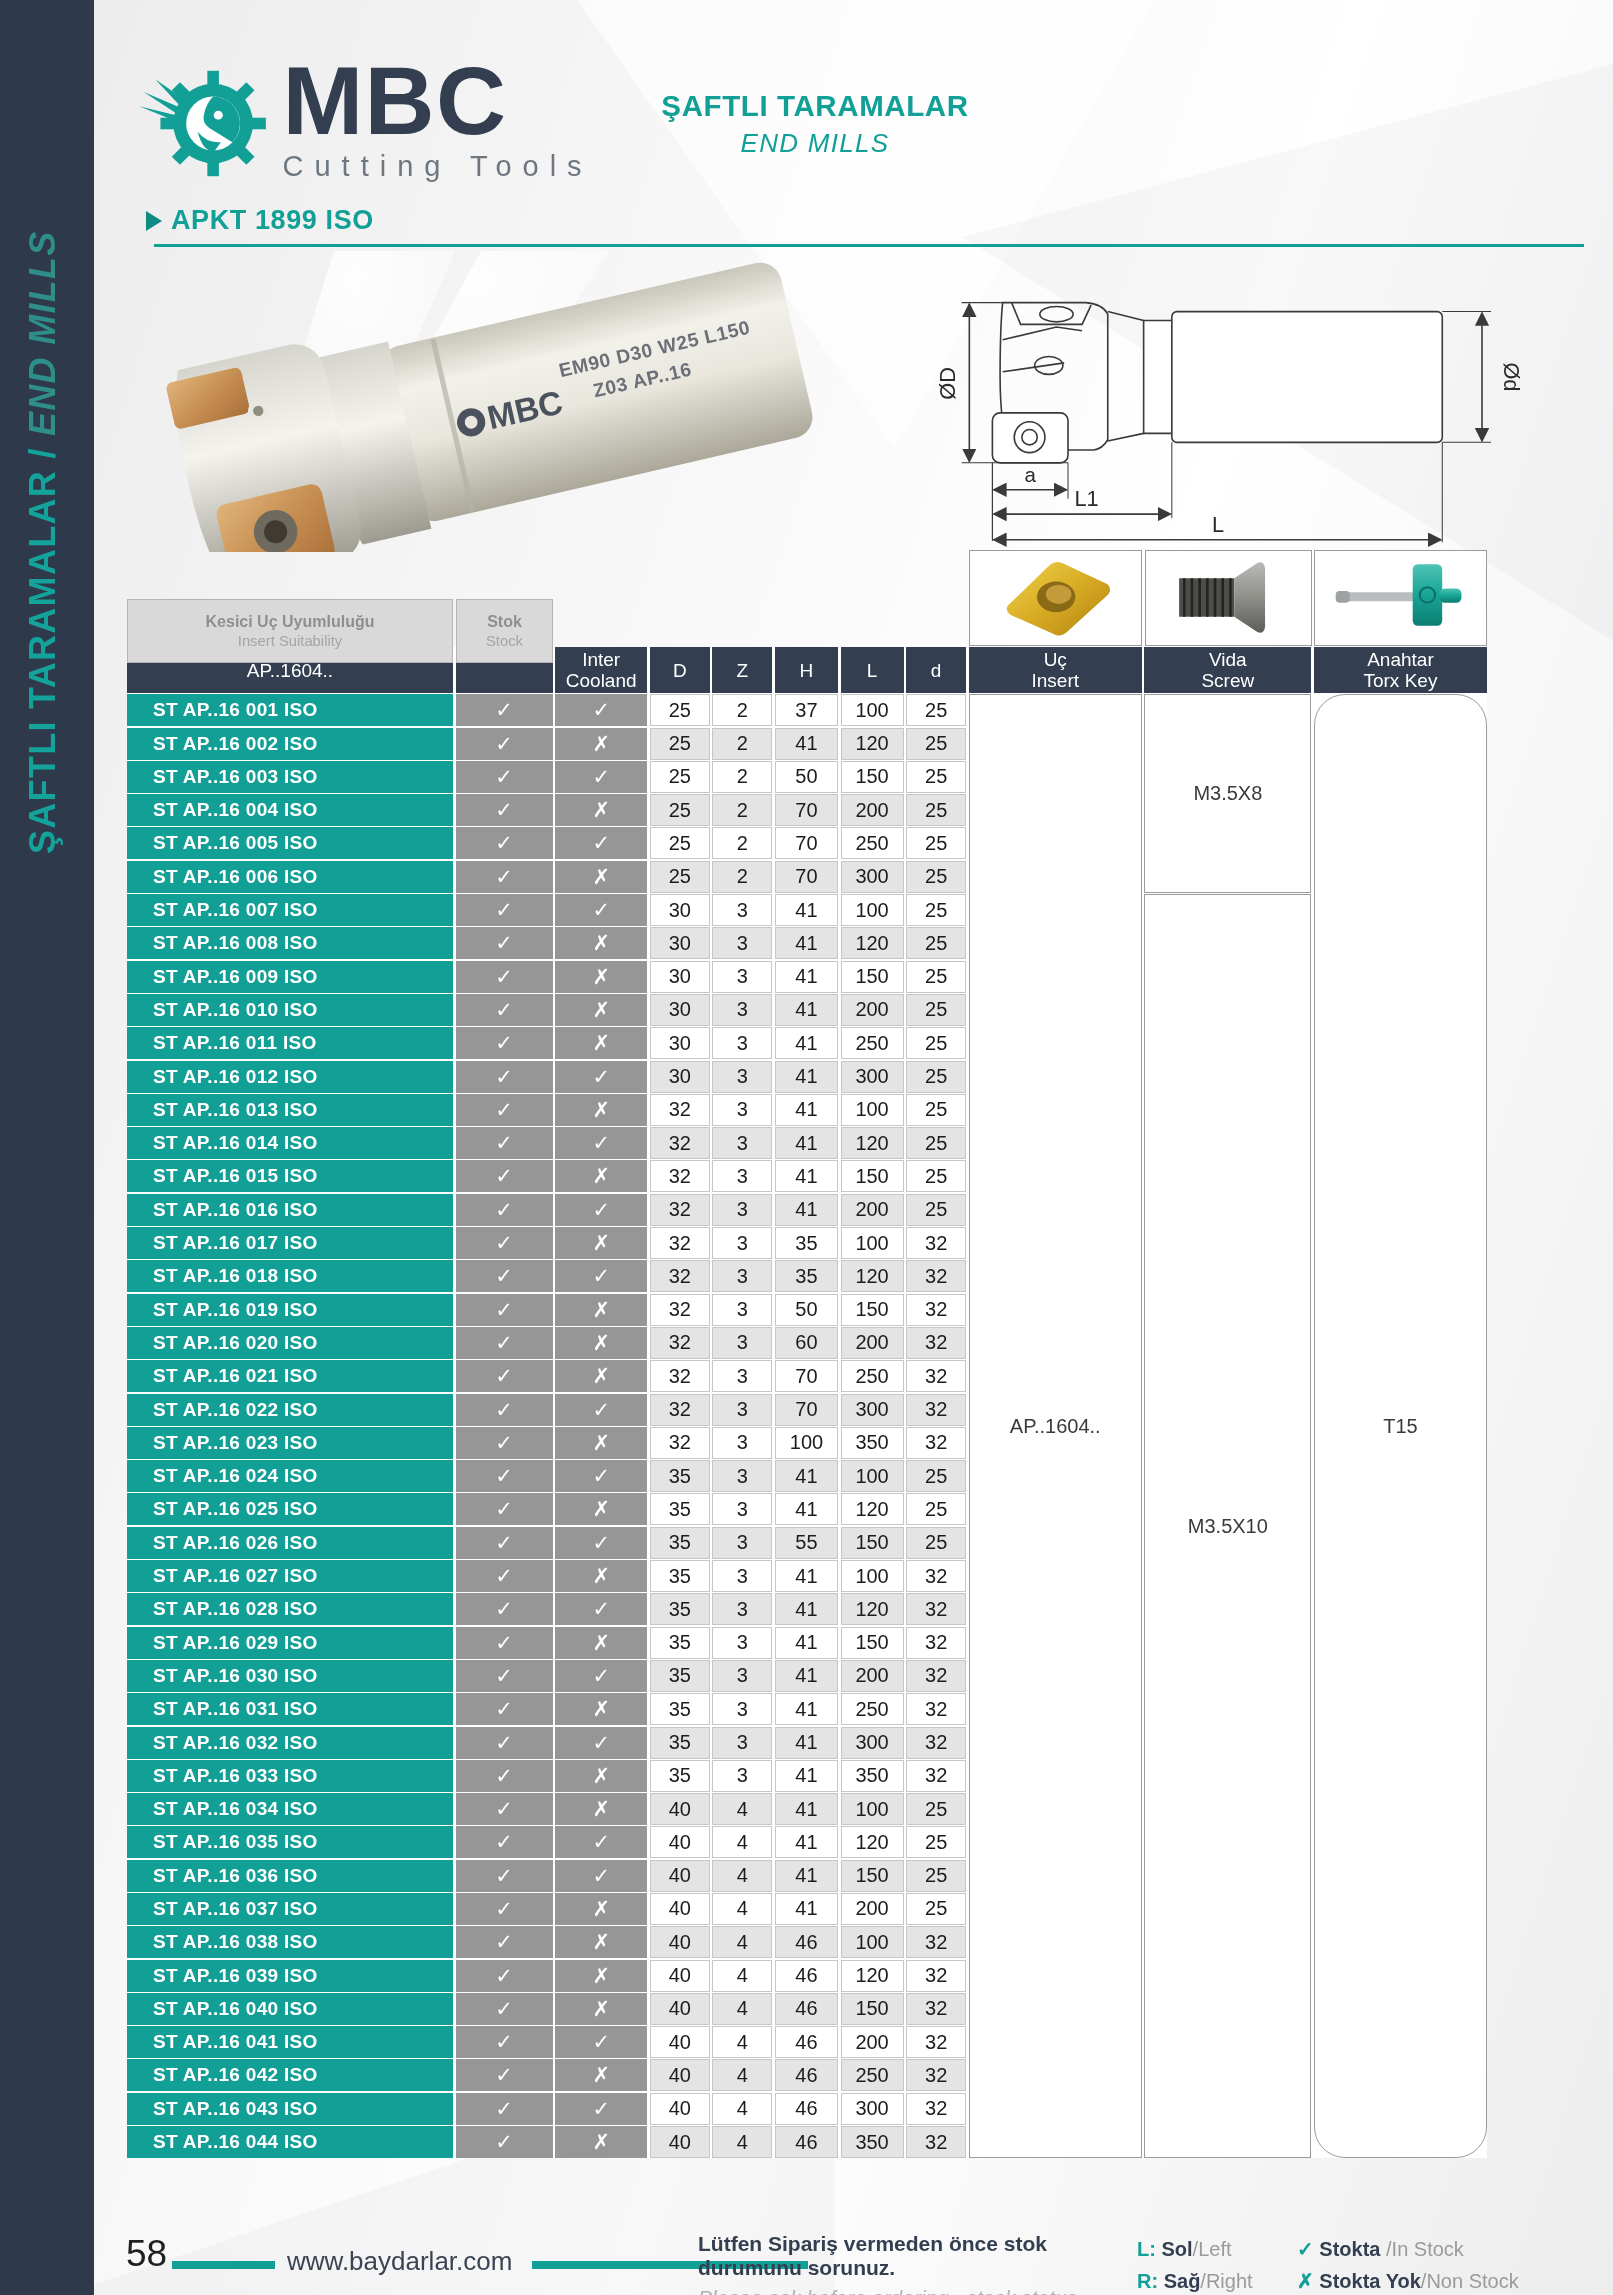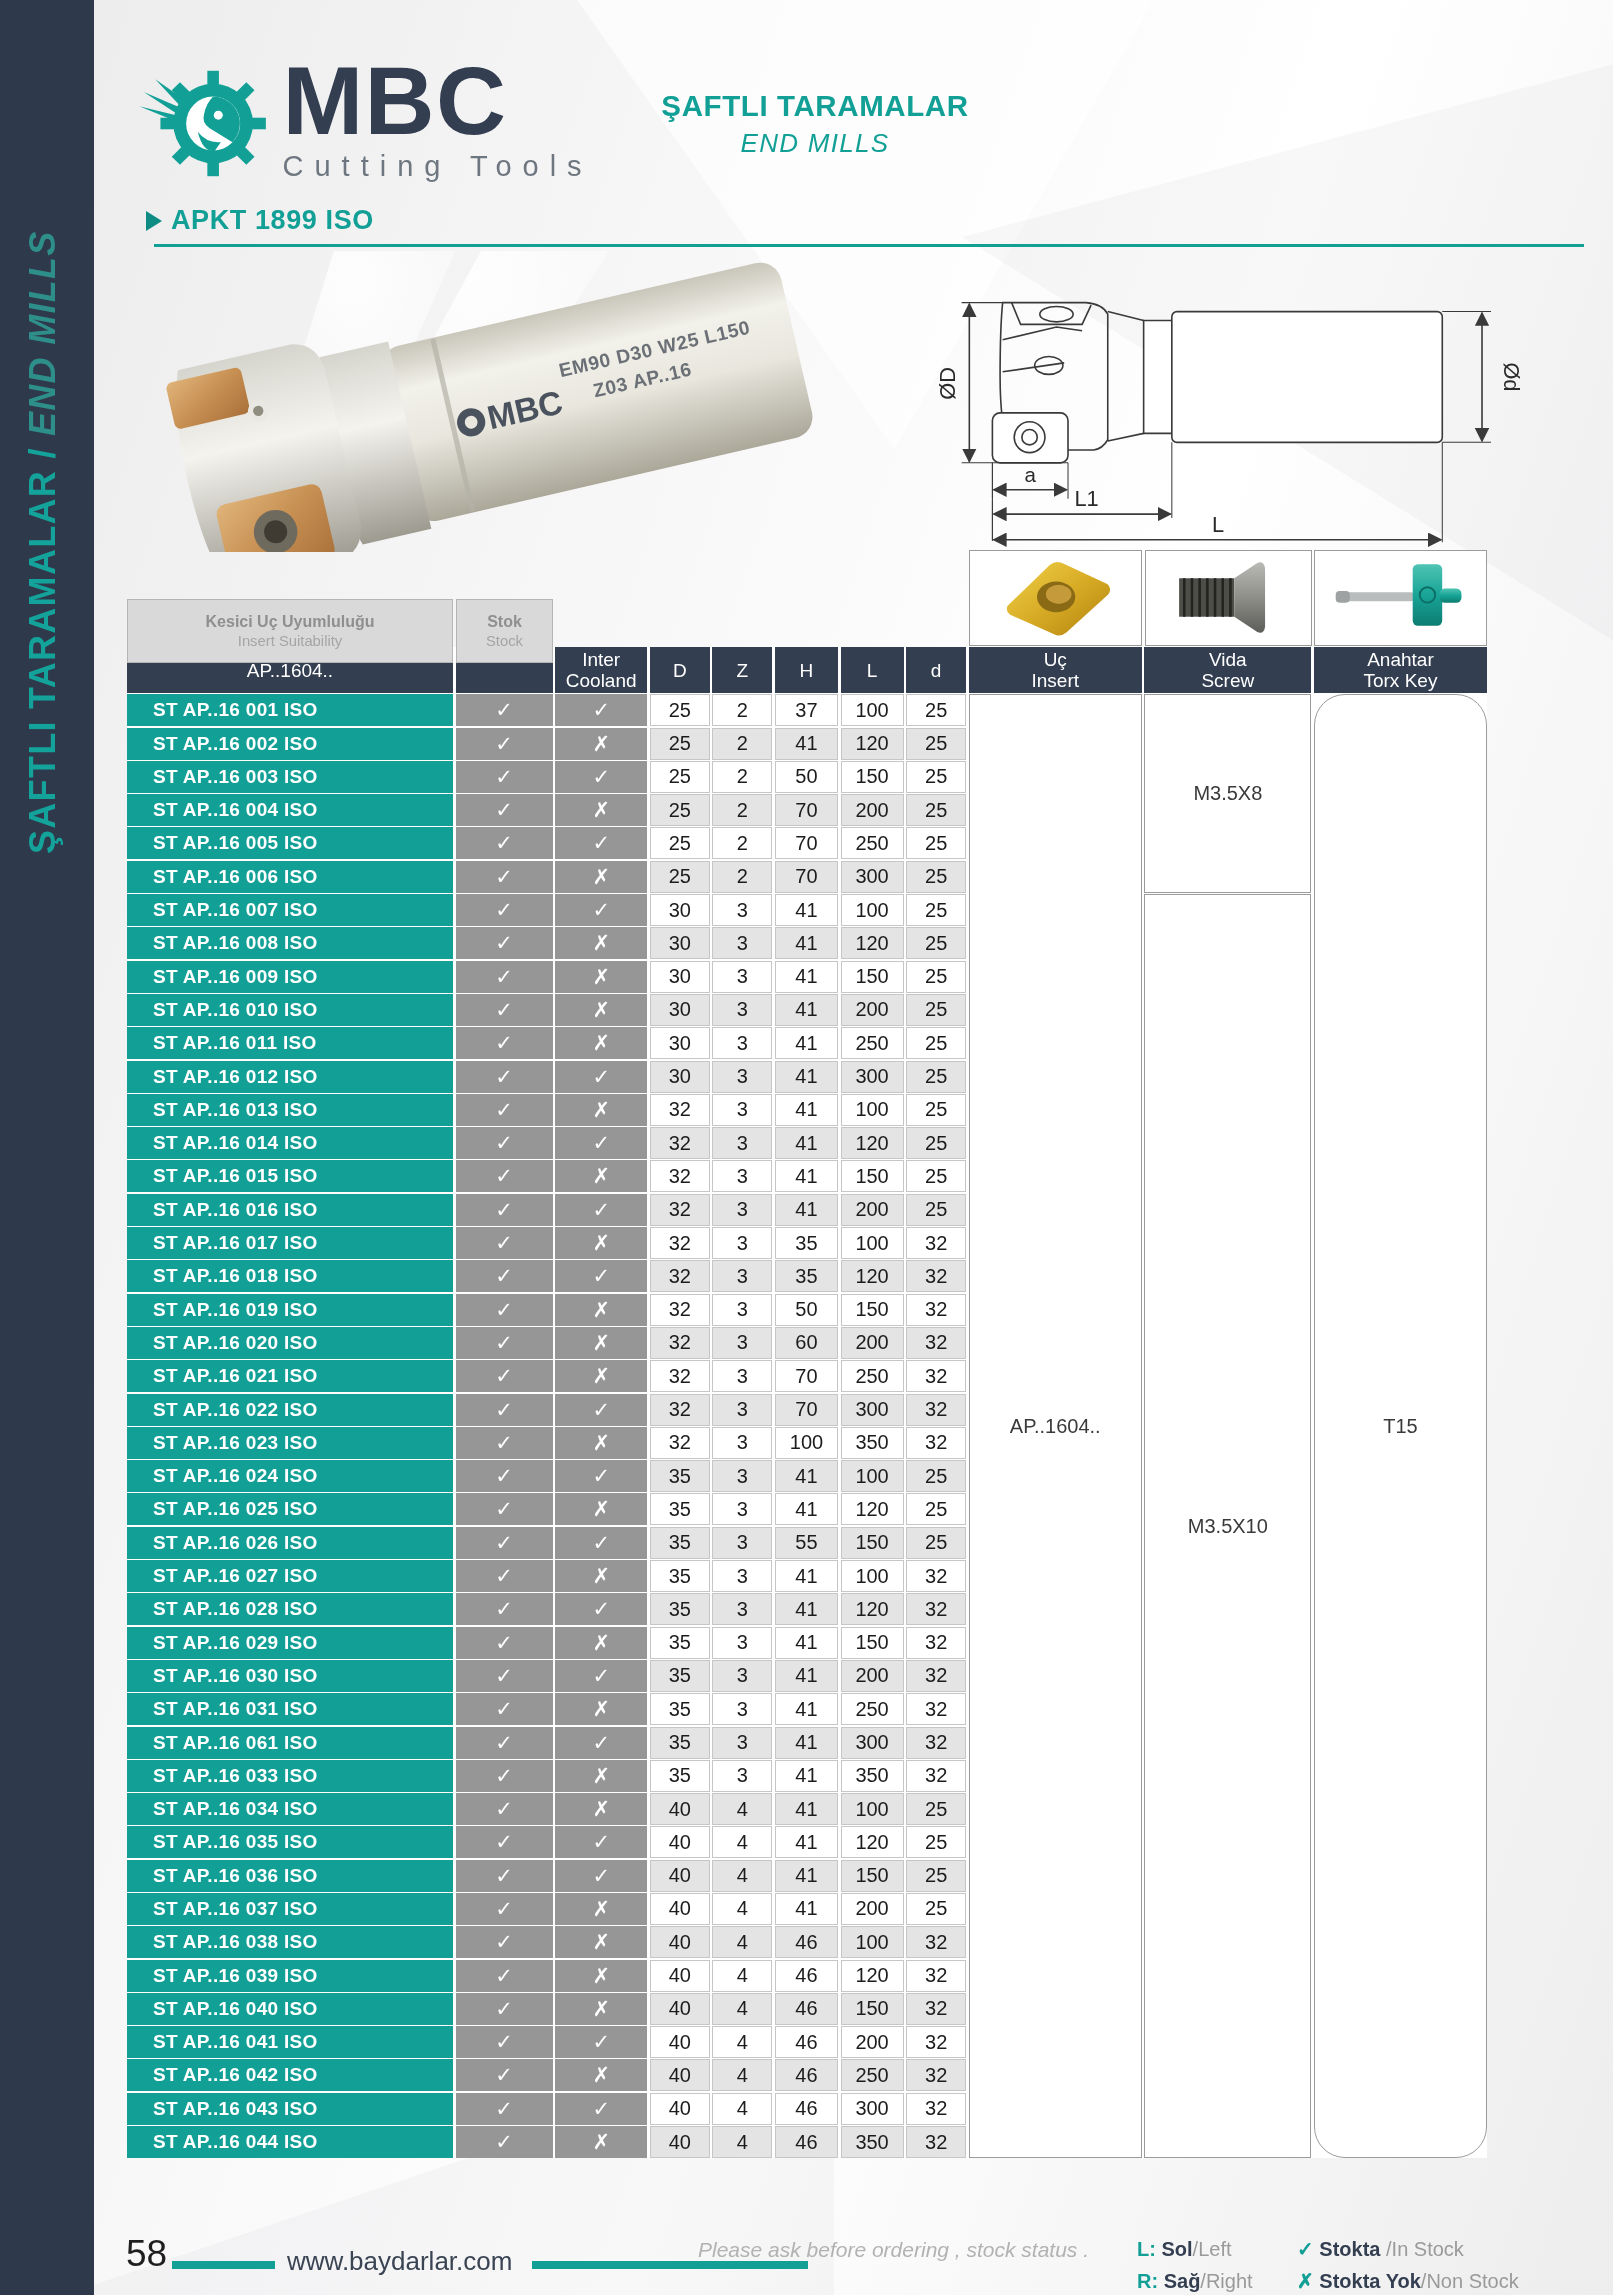--- a/index.html
+++ b/index.html
@@ -621,21 +621,21 @@
 
     <div class="cell c-name">ST AP..16 031 ISO</div>
     <div class="cell c-chk c-stok">✓</div>
     <div class="cell c-chk c-cool">✗</div>
     <div class="cell c-num n-d">35</div>
     <div class="cell c-num n-z">3</div>
     <div class="cell c-num n-h">41</div>
     <div class="cell c-num n-l">250</div>
     <div class="cell c-num n-d2">32</div>
 
-    <div class="cell c-name">ST AP..16 061 ISO</div>
+    <div class="cell c-name">ST AP..16 032 ISO</div>
     <div class="cell c-chk c-stok">✓</div>
     <div class="cell c-chk c-cool">✓</div>
     <div class="cell c-num n-d alt">35</div>
     <div class="cell c-num n-z alt">3</div>
     <div class="cell c-num n-h alt">41</div>
     <div class="cell c-num n-l alt">300</div>
     <div class="cell c-num n-d2 alt">32</div>
 
     <div class="cell c-name">ST AP..16 033 ISO</div>
     <div class="cell c-chk c-stok">✓</div>
@@ -746,20 +746,21 @@
     <div class="cell c-num n-d2 alt">32</div>
   </div>
   </div>
 
   <div class="footer">
     <div class="f-pagenum">58</div>
     <div class="f-line1"></div>
     <div class="f-url">www.baydarlar.com</div>
     <div class="f-line2"></div>
     <div class="f-center">
+      <div class="f-c1">Lütfen Sipariş vermeden önce stok durumunu sorunuz.</div>
       <div class="f-c2">Please ask before ordering , stock status .</div>
     </div>
     <div class="f-legend f-lr">
       <div><span class="lg-teal">L:</span> <span class="lg-dark">Sol</span><span class="lg-gray">/Left</span></div>
       <div><span class="lg-teal">R:</span> <span class="lg-dark">Sağ</span><span class="lg-gray">/Right</span></div>
     </div>
     <div class="f-legend f-stock">
       <div><span class="lg-teal">✓</span> <span class="lg-dark">Stokta</span> <span class="lg-gray">/In Stock</span></div>
       <div><span class="lg-teal">✗</span> <span class="lg-dark">Stokta Yok</span><span class="lg-gray">/Non Stock</span></div>
     </div>

